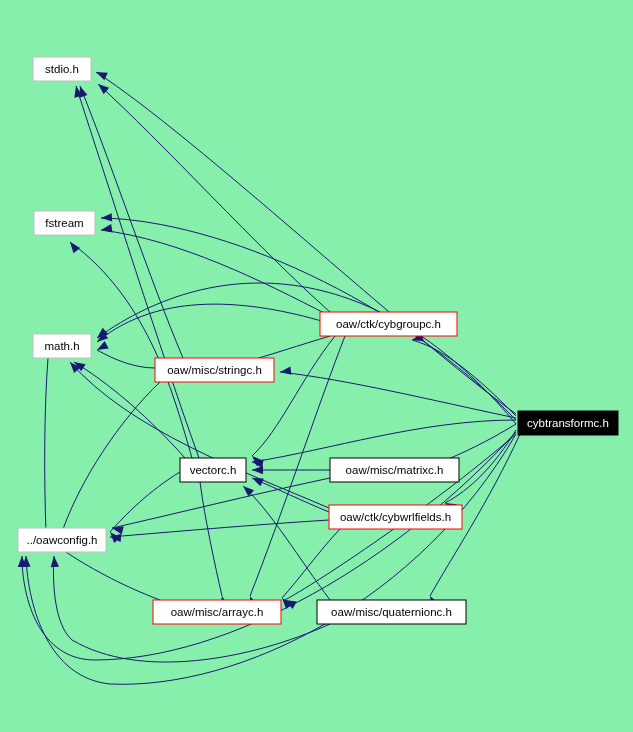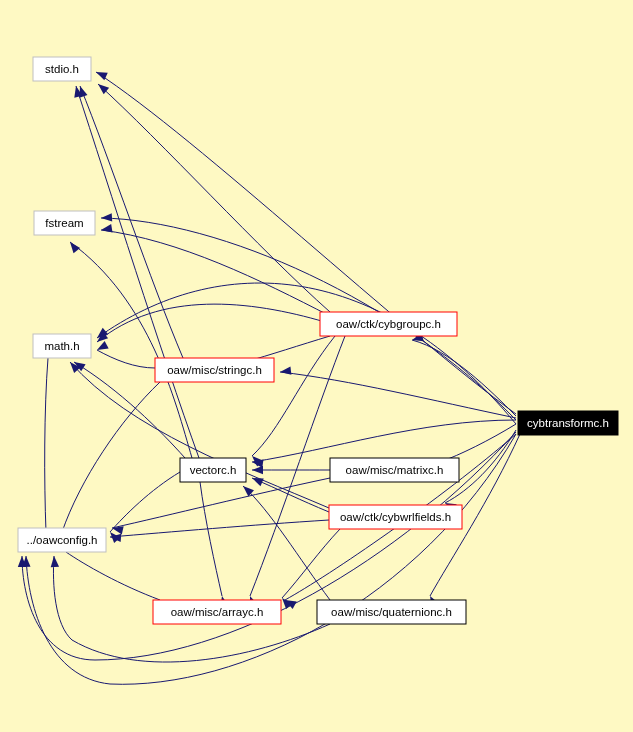--- a/index.html
+++ b/index.html
@@ -4,21 +4,21 @@
 <style>
   html, body {
     margin: 0;
     padding: 0;
     background: #ffffff;
   }
   #canvas {
     position: relative;
     width: 633px;
     height: 732px;
-    background: #fef9c3;
+    background: #86efac;
     font-family: "Liberation Sans", sans-serif;
     overflow: hidden;
   }
   svg.graph {
     position: absolute;
     left: 0;
     top: 0;
     width: 633px;
     height: 732px;
   }

